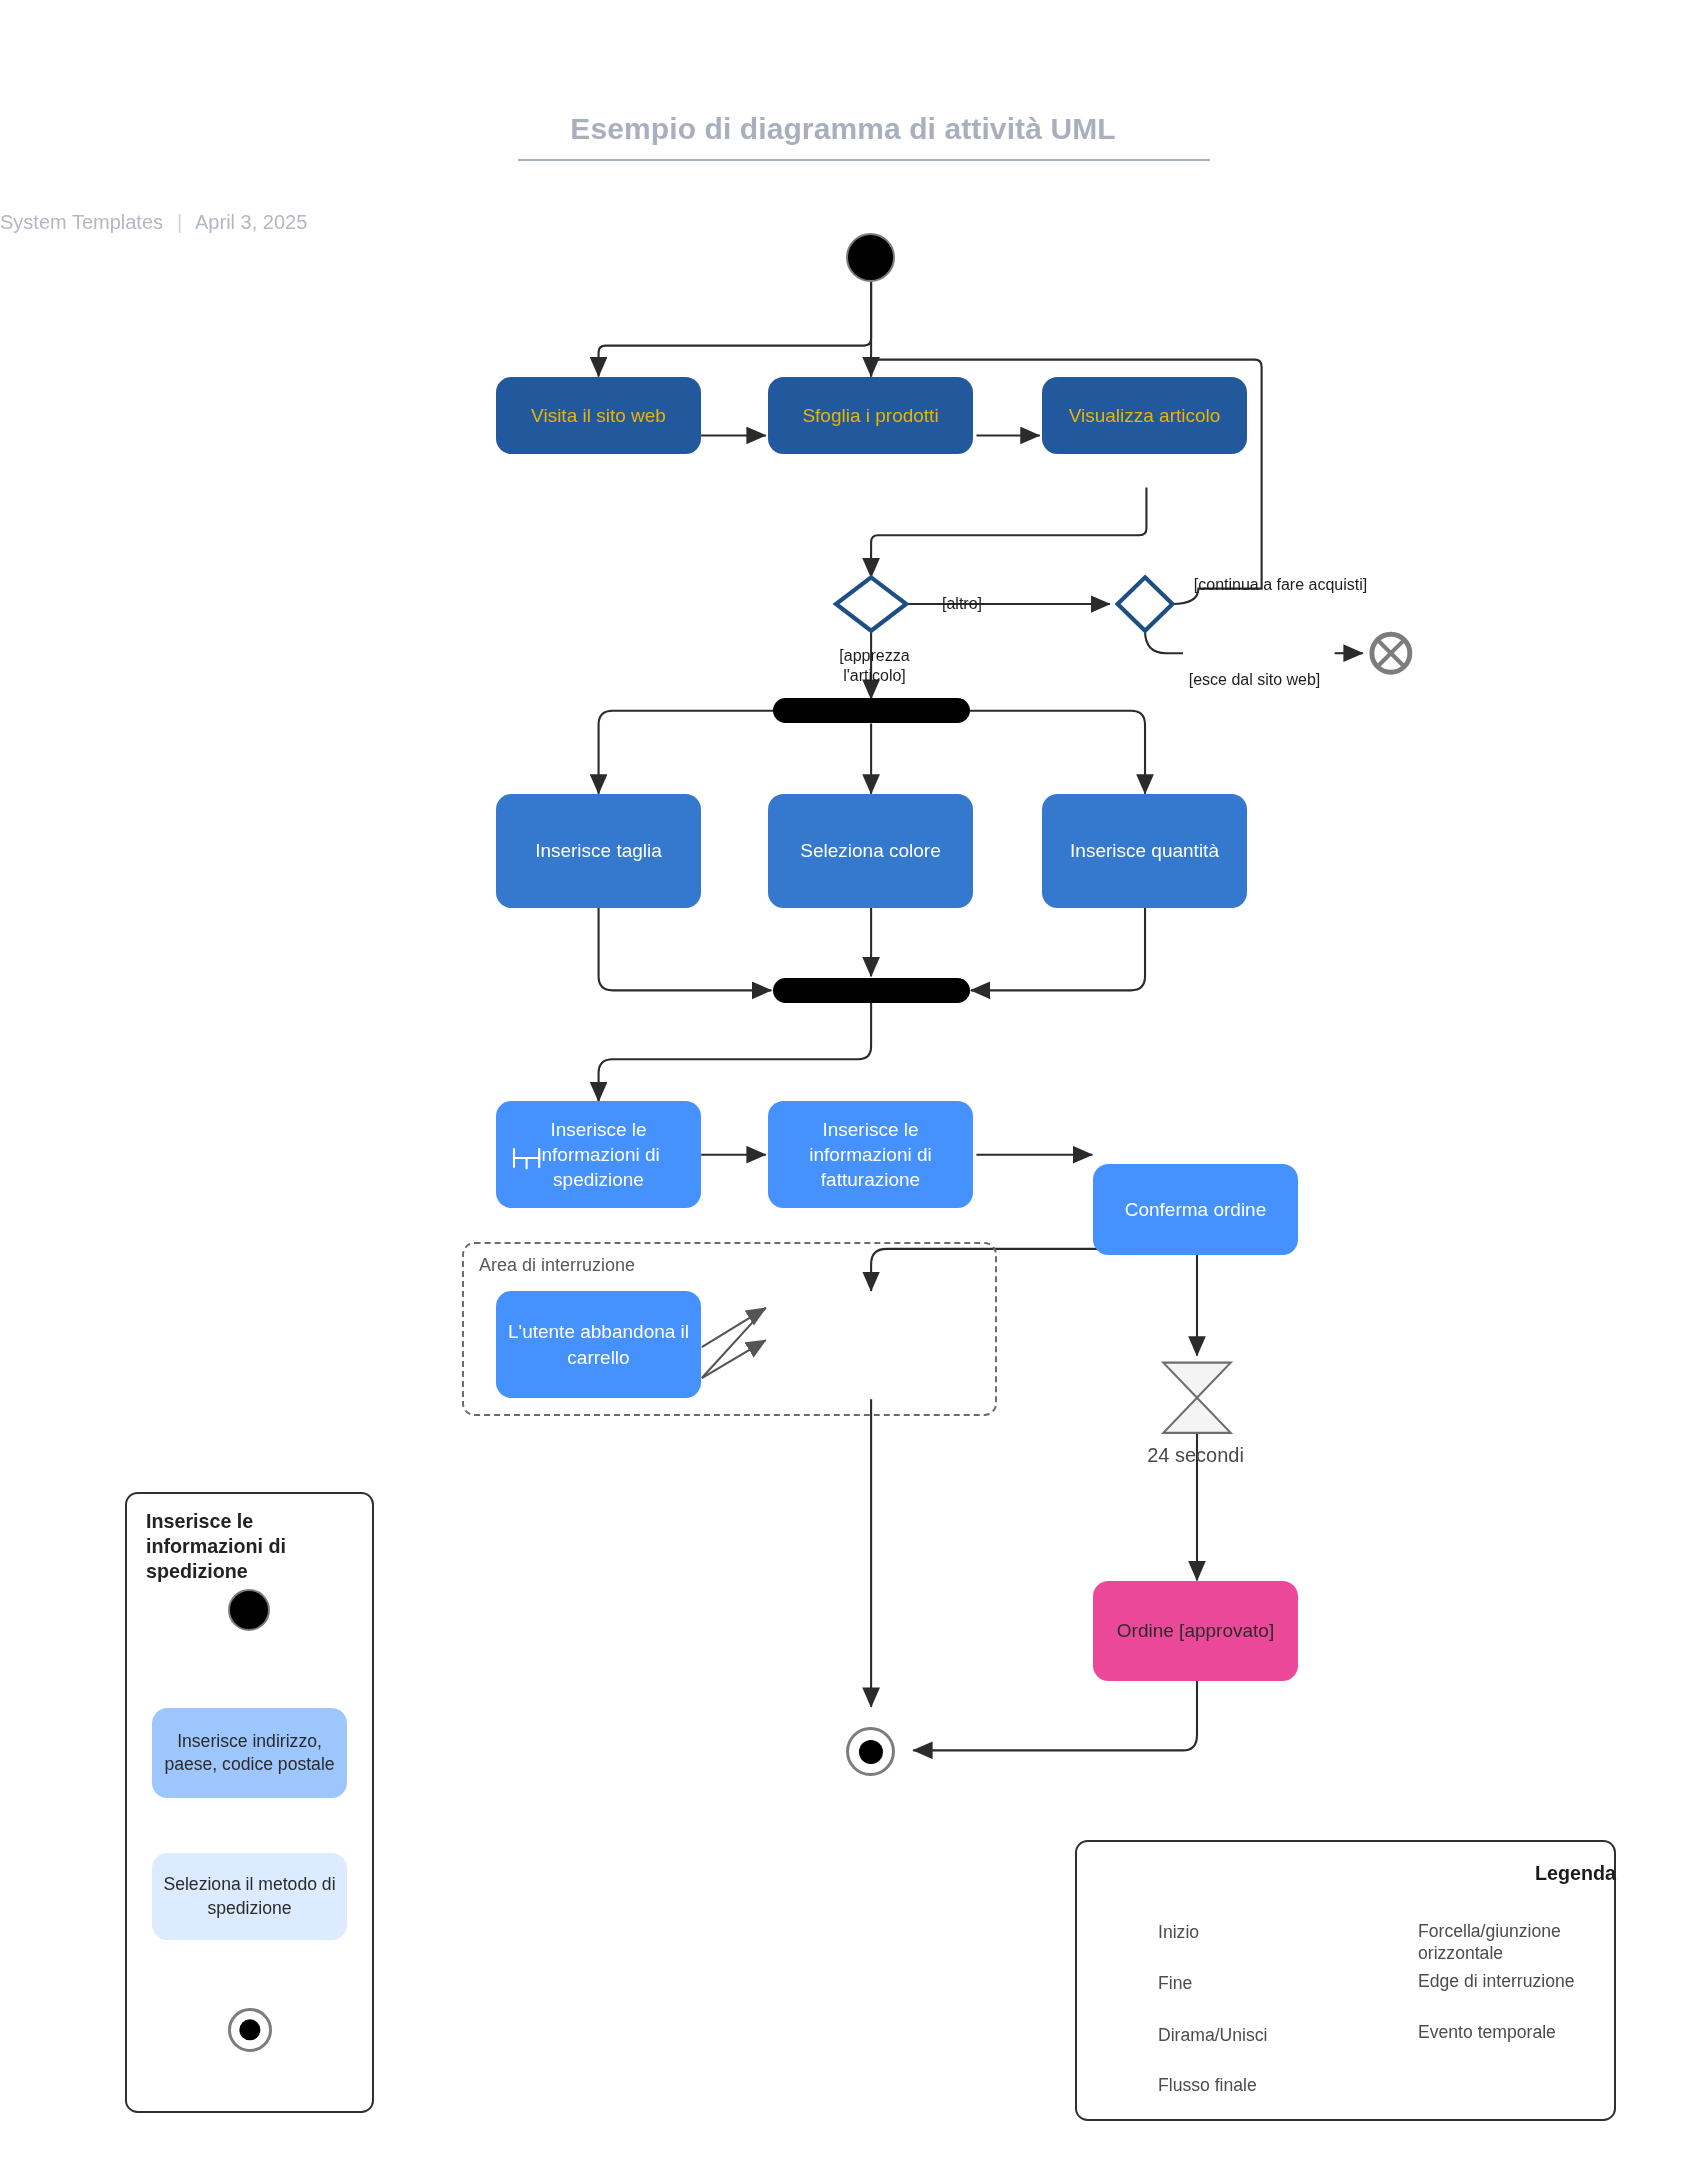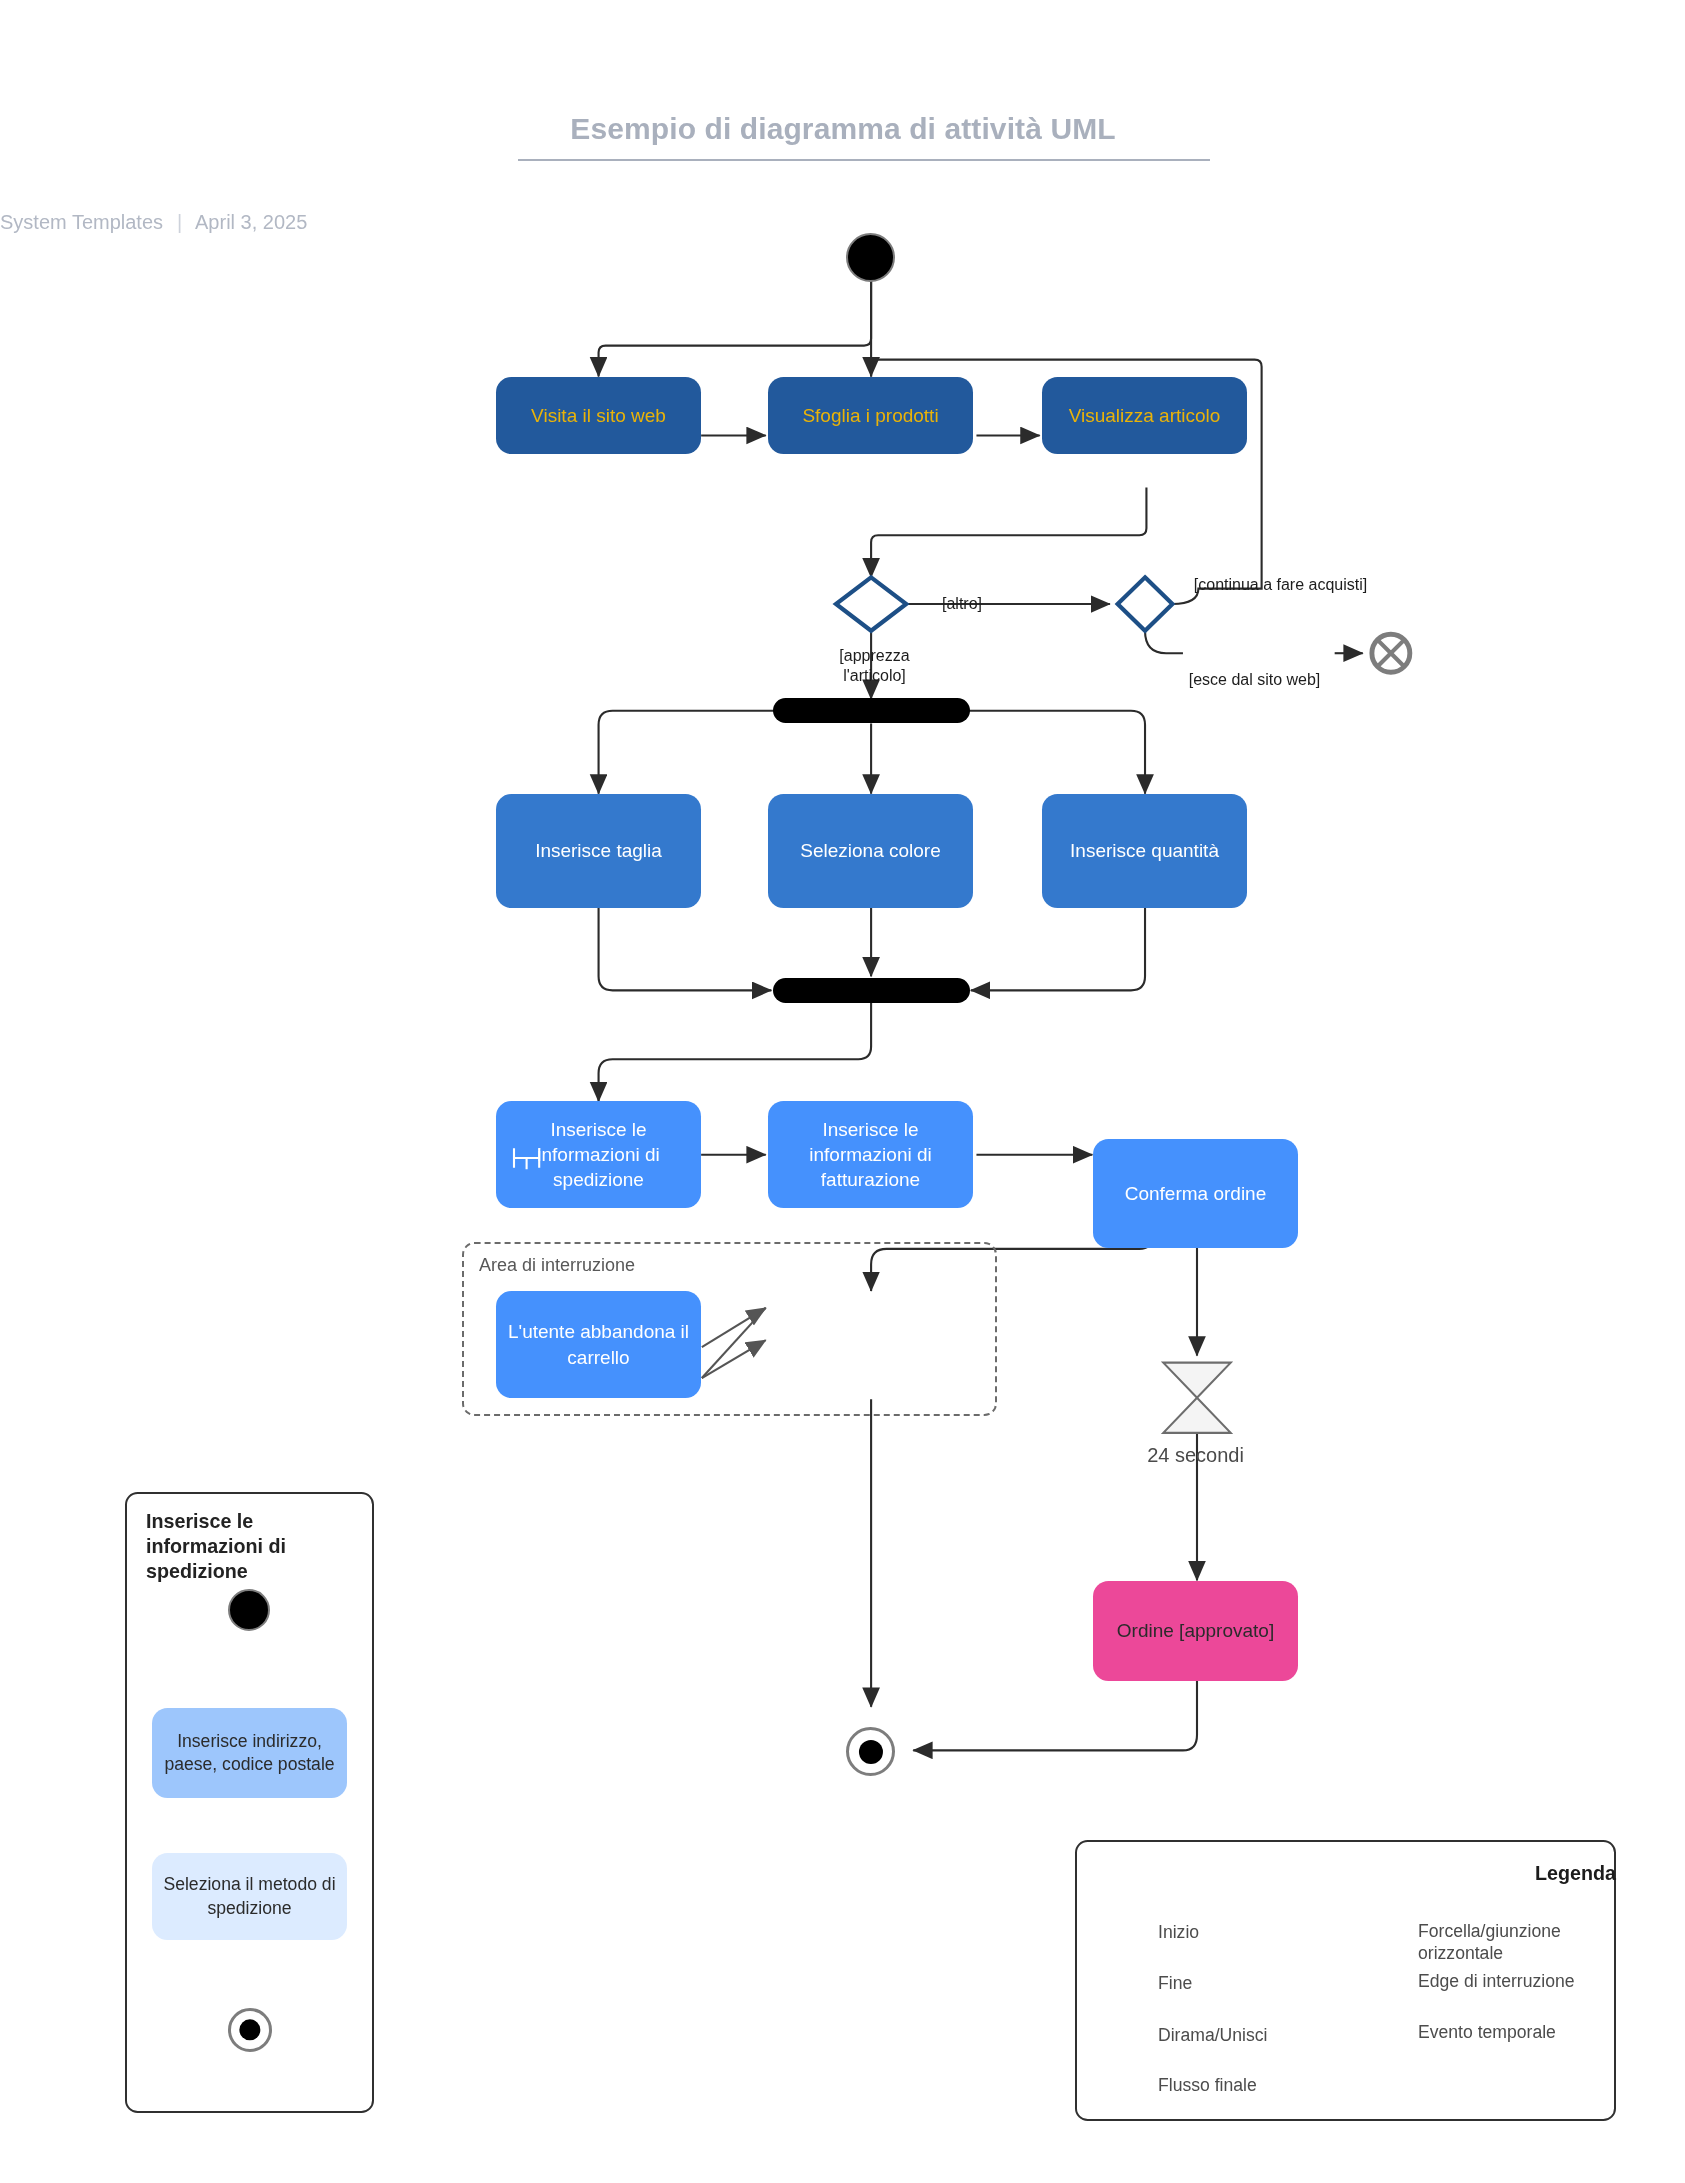--- a/index.html
+++ b/index.html
@@ -332,21 +332,21 @@
 
   <svg style="position:absolute;left:507px;top:1137px;width:42px;height:42px;" viewBox="0 0 60 60">
     <g stroke="#ffffff" stroke-width="3" fill="none">
       <path d="M10,16 L10,44 M10,30 L46,30 M28,30 L28,46 M46,16 L46,44"></path>
     </g>
   </svg>
 
   <div class="node n-light" style="left:768px;top:1101px;width:205px;height:107px;">
     <span>Inserisce le informazioni di fatturazione</span>
   </div>
-  <div class="node n-light" style="left:1093px;top:1139px;width:205px;height:109px;">
+  <div class="node n-light" style="left:1093px;top:1164px;width:205px;height:91px;">
     <span>Conferma ordine</span>
   </div>
 
   <div class="region" style="left:462px;top:1242px;width:535px;height:174px;"></div>
   <div class="region-title" style="left:479px;top:1255px;">Area di interruzione</div>
 
   <div class="node n-light" style="left:496px;top:1291px;width:205px;height:107px;">
     <span>L'utente abbandona il carrello</span>
   </div>
 

